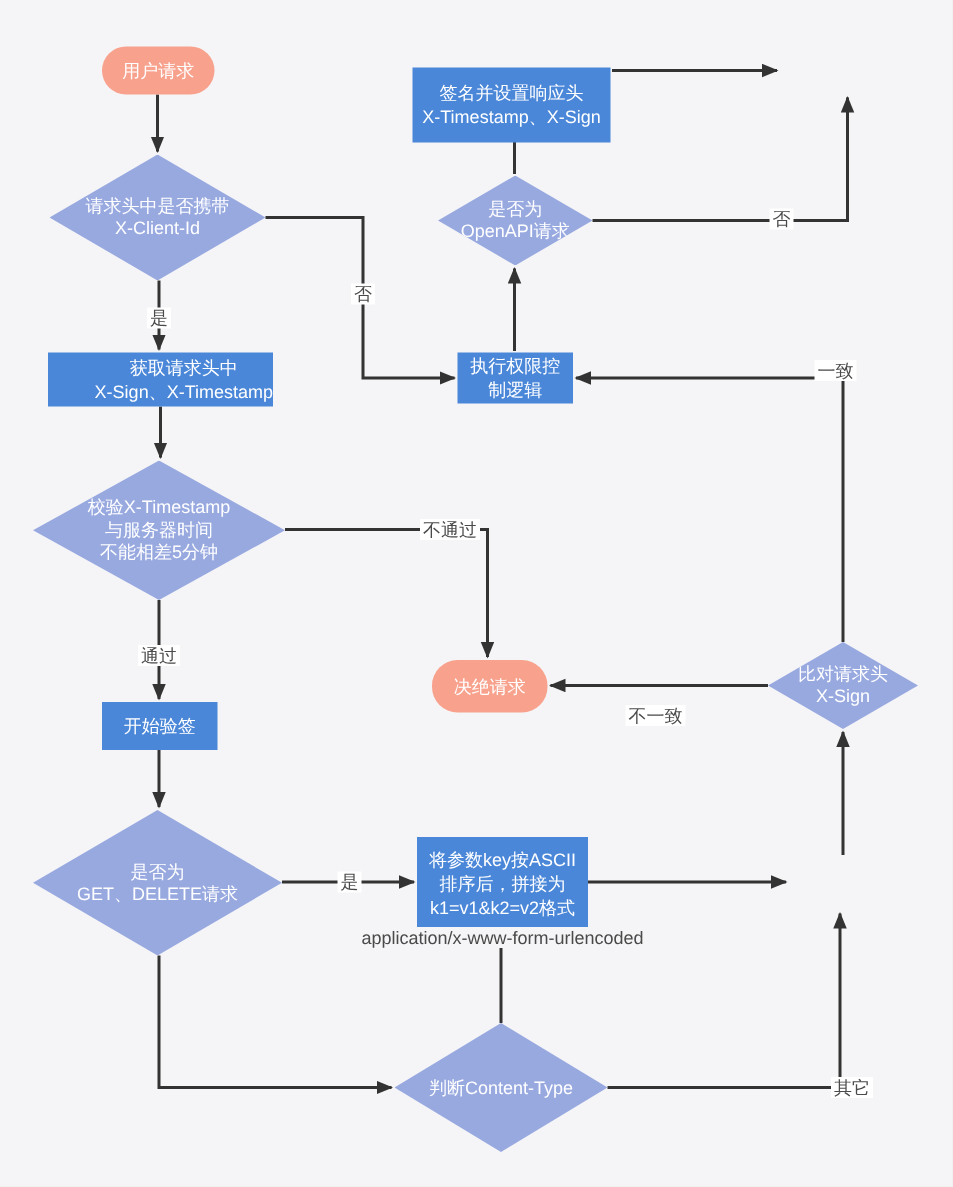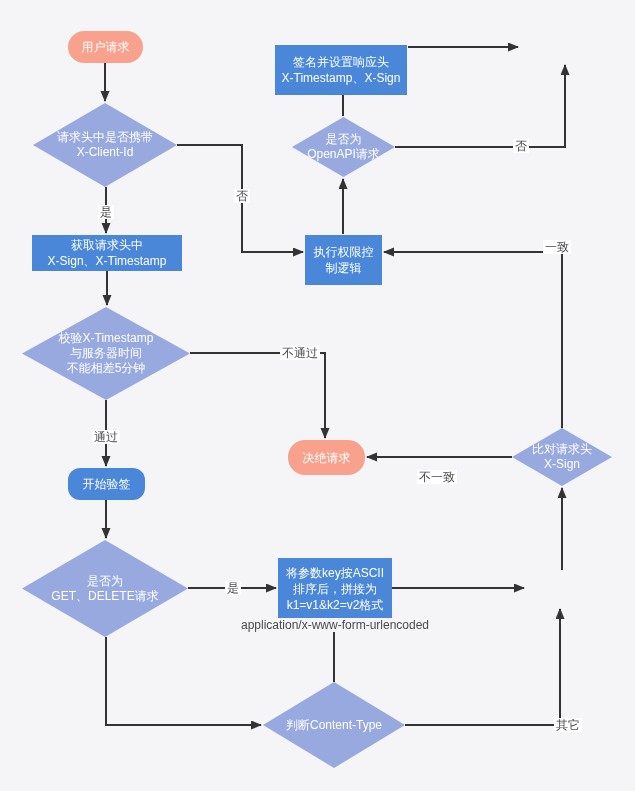--- a/index.html
+++ b/index.html
@@ -47,29 +47,29 @@
     font-size:12px;
     color:var(--lbl);
     background:#fff;
     padding:0 2px;
     white-space:nowrap;
     line-height:14px;
   }
   
   #user_request{left:68px;top:31px;width:75px;height:32px;}
   #check_client_id{left:33px;top:103px;width:144px;height:84px;}
-  #get_headers{left:32px;top:235px;width:150px;height:36px;}
+  #get_headers{left:32px;top:235px;width:150px;height:36px;justify-content:flex-end;}
   #check_timestamp{left:22px;top:307px;width:168px;height:93px;}
-  #start_verify{left:68px;top:468px;width:77px;height:32px;border-radius:12px;}
+  #start_verify{left:68px;top:468px;width:77px;height:32px;}
   #check_method{left:22px;top:540px;width:166px;height:97px;}
   #sort_params{left:278px;top:558px;width:114px;height:62px;}
   #check_content_type{left:263px;top:682px;width:142px;height:86px;}
   #gen_sign_data{left:520px;top:570px;width:85px;height:37px;}
   #compare_sign{left:512px;top:428px;width:100px;height:58px;}
-  #exec_permission{left:305px;top:235px;width:77px;height:50px;}
+  #exec_permission{left:305px;top:235px;width:77px;height:34px;}
   #check_openapi{left:292px;top:117px;width:103px;height:60px;}
   #sign_response{left:275px;top:21px;width:132px;height:50px;margin-top:24px;}
   #response_result{left:520px;top:30px;width:75px;height:33px;}
   #reject_request{left:288px;top:440px;width:77px;height:35px;}
   
   #lbl_yes_client{left:106px;top:212px;}
   #lbl_no_client{left:242px;top:196px;}
   #lbl_pass{left:106px;top:437px;}
   #lbl_not_pass{left:300px;top:353px;}
   #lbl_yes_method{left:233px;top:588px;}

